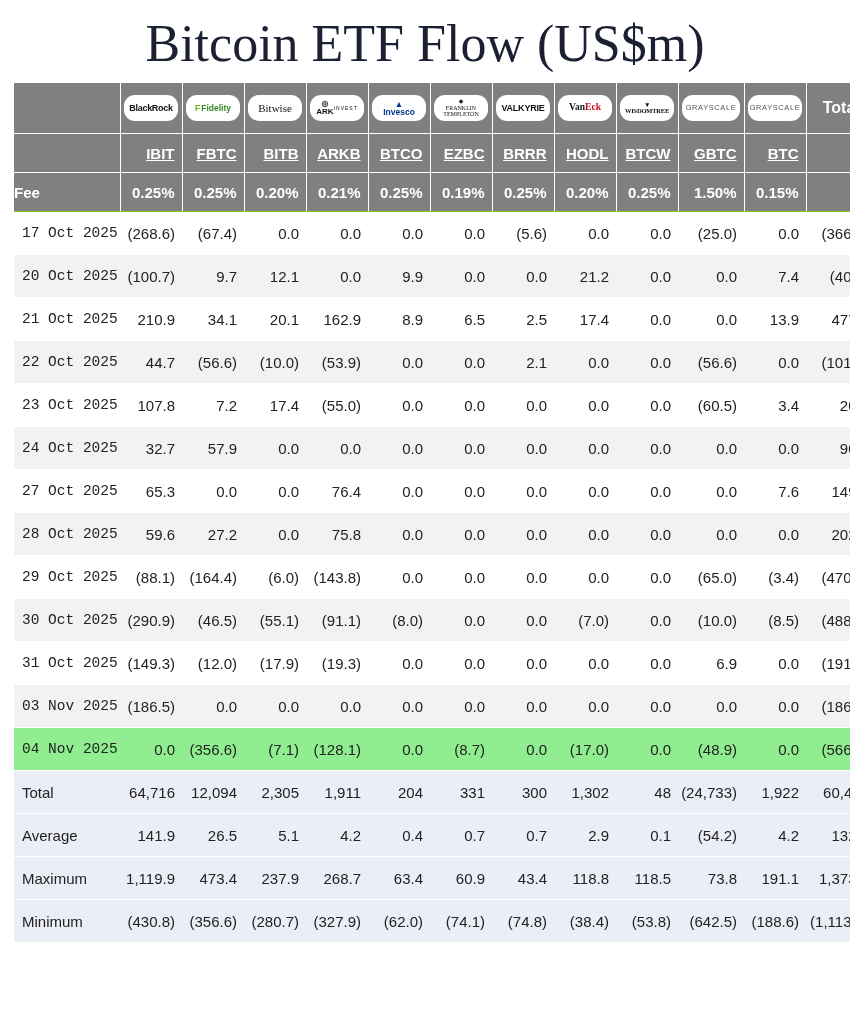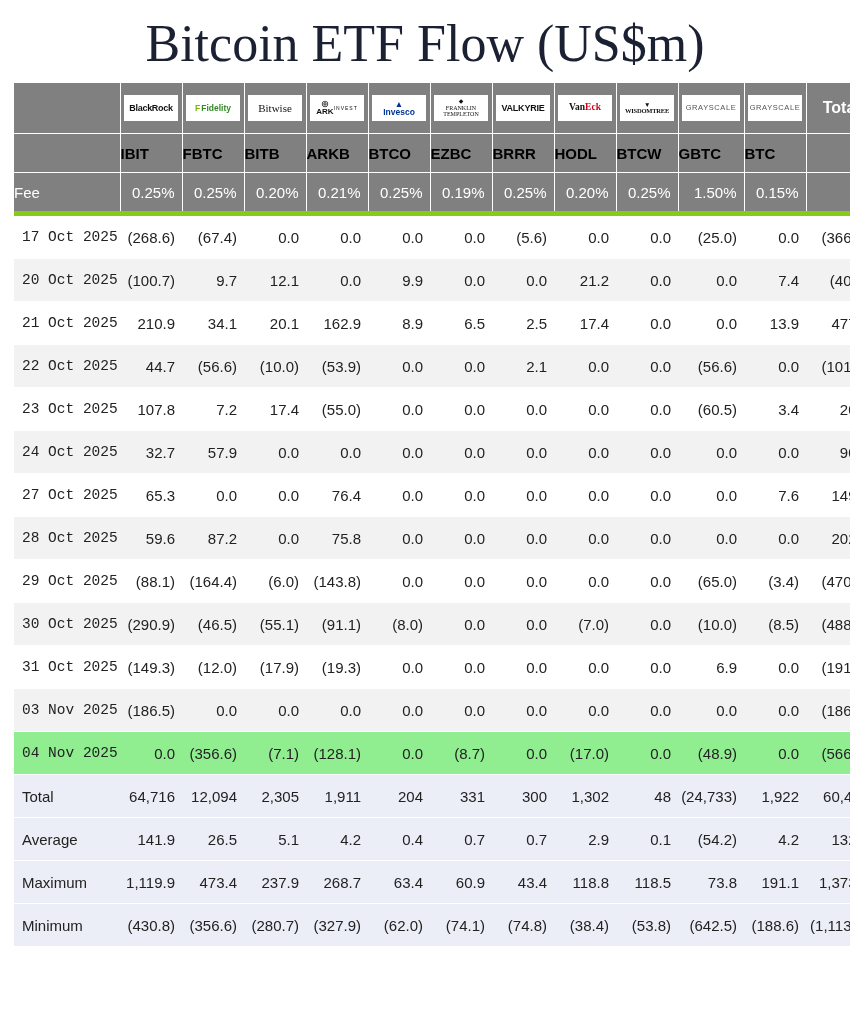--- a/index.html
+++ b/index.html
@@ -55,38 +55,40 @@
     height: 50px;
     vertical-align: middle;
     text-align: center;
     border-right: 1px solid #ffffff;
     border-bottom: 1px solid #ffffff;
   }
   tr.ticker-row td {
     background: #808080;
     height: 38px;
     vertical-align: middle;
-    color: #000000;
+    text-align: right;
+    color: #ffffff;
     font-weight: bold;
     font-size: 15px;
     padding-right: 7px;
     border-right: 1px solid #ffffff;
     border-bottom: 1px solid #ffffff;
+    text-decoration: underline;
   }
   tr.fee-row td {
     background: #808080;
     height: 38px;
     vertical-align: middle;
     text-align: right;
     color: #ffffff;
-    font-weight: normal;
+    font-weight: bold;
     font-size: 15px;
     padding-right: 7px;
     border-right: 1px solid #ffffff;
-    border-bottom: 5px solid #84cc16;
+    border-bottom: 1px solid #84cc16;
   }
   td.hdr-left {
     text-align: left !important;
     padding-left: 8px;
     padding-right: 0 !important;
   }
   td.hdr-total {
     text-align: right;
     color: #ffffff;
     font-weight: bold;
@@ -105,20 +107,21 @@
     align-items: center;
     justify-content: center;
     overflow: hidden;
     font-size: 8px;
     line-height: 1;
     color: #111111;
     font-weight: bold;
     text-align: center;
     padding: 0 10px;
     box-sizing: border-box;
+    border-radius: 11px;
   }
   .logo-box.wide { width: 58px; }
   .logo-blackrock { font-family: "Liberation Sans", sans-serif; font-size: 9px; letter-spacing: -0.3px; }
   .logo-fidelity { color: #368727; font-size: 8.5px; }
   .logo-fidelity .f-mark { color: #7ab800; font-weight: bold; margin-right: 1px; }
   .logo-bitwise { font-family: "Liberation Serif", serif; font-size: 11px; font-weight: normal; }
   .logo-ark { font-size: 8px; }
   .logo-ark .ark-sub { font-size: 5px; letter-spacing: 1px; display: block; font-weight: normal; }
   .logo-invesco { color: #003595; font-size: 8.5px; }
   .logo-franklin { font-family: "Liberation Serif", serif; font-size: 6px; line-height: 1.1; font-weight: normal; }
@@ -362,21 +365,21 @@
             <td>0.0</td>
             <td>0.0</td>
             <td>0.0</td>
             <td>0.0</td>
             <td>7.6</td>
             <td>149.3</td>
           </tr>
           <tr class="data-row row-odd">
             <td class="date-cell">28 Oct 2025</td>
             <td>59.6</td>
-            <td>87.2</td>
+            <td>27.2</td>
             <td>0.0</td>
             <td>75.8</td>
             <td>0.0</td>
             <td>0.0</td>
             <td>0.0</td>
             <td>0.0</td>
             <td>0.0</td>
             <td>0.0</td>
             <td>0.0</td>
             <td>202.4</td>

